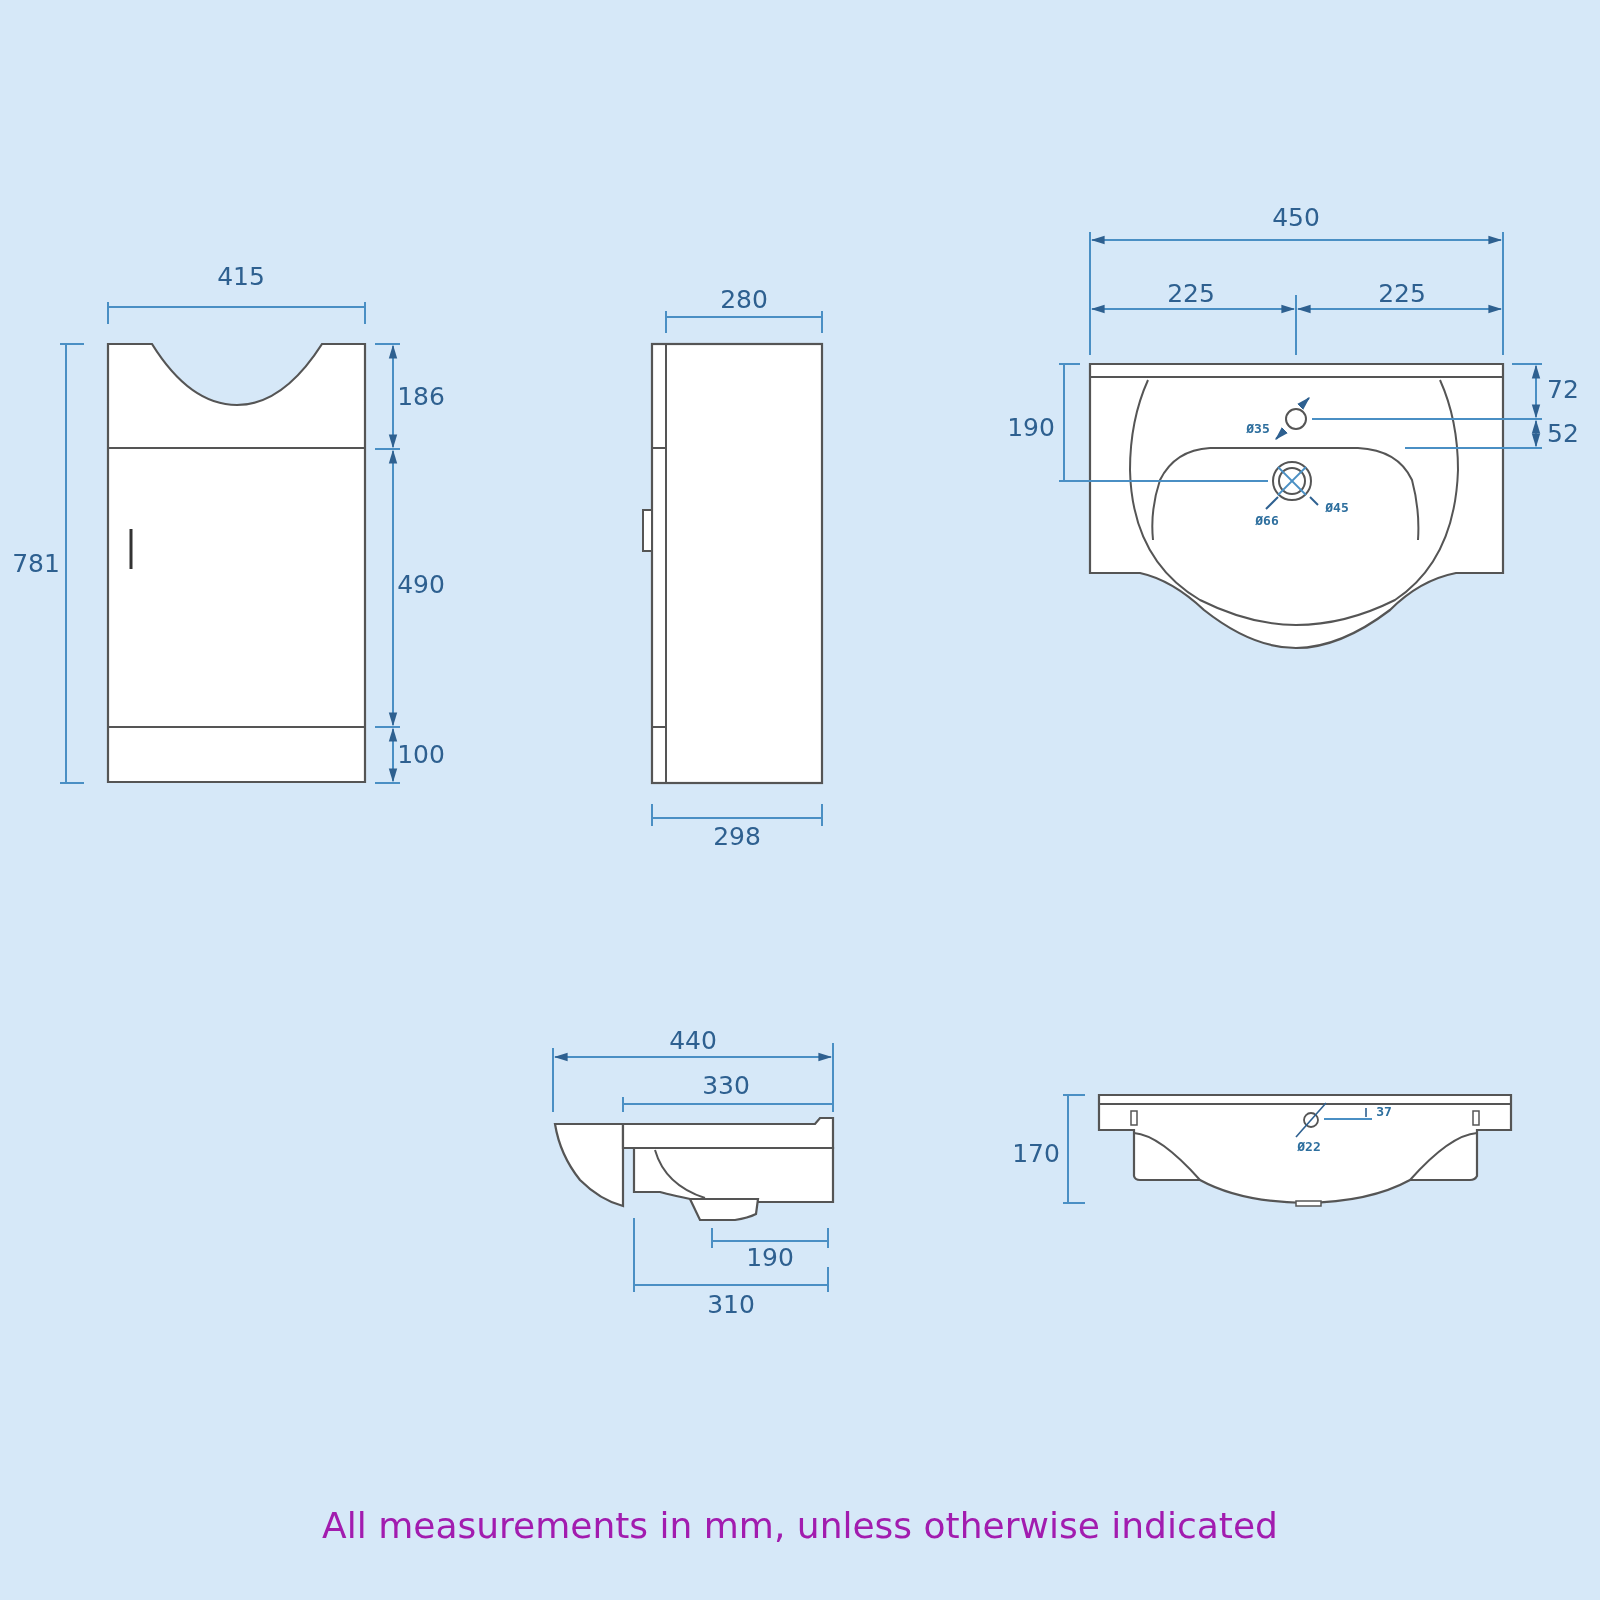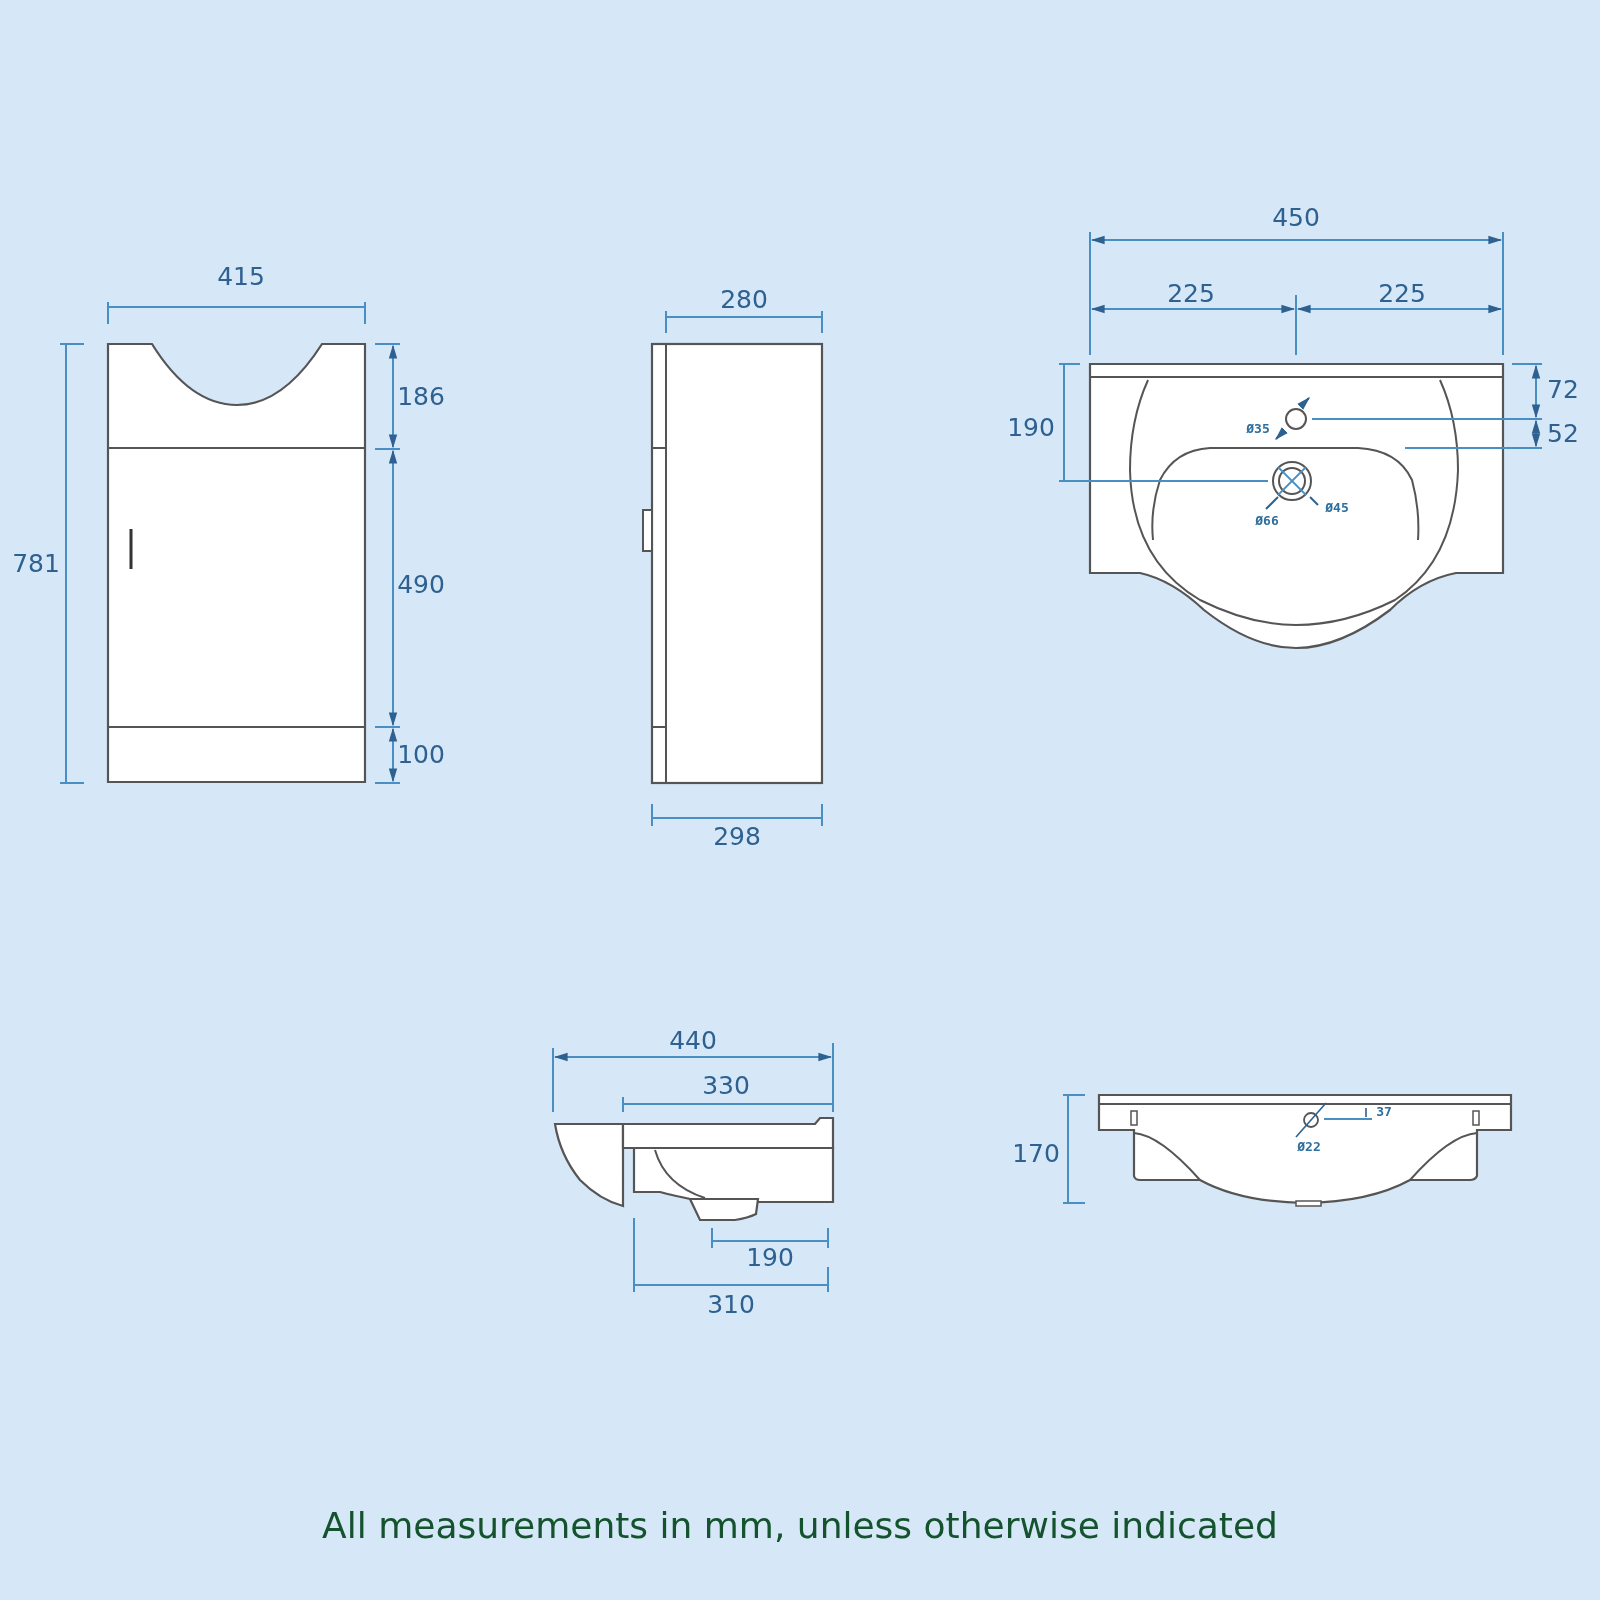--- a/index.html
+++ b/index.html
@@ -4,21 +4,21 @@
 <style>
   html,body{margin:0;padding:0;}
   body{width:1600px;height:1600px;background:#d6e8f8;overflow:hidden;font-family:"Liberation Sans",sans-serif;}
   #stage{position:relative;width:1600px;height:1600px;}
   svg{position:absolute;left:0;top:0;}
   .dim-text{font-family:"DejaVu Sans",sans-serif;fill:#2e6090;font-size:25px;}
   .dim-small{font-family:"DejaVu Sans Mono",monospace;fill:#2e6f9e;font-size:13px;font-weight:bold;}
   .dim-line{stroke:#4a8fc4;stroke-width:2;fill:none;}
   .obj{fill:#ffffff;stroke:#555;stroke-width:2.2;}
   .obj-line{stroke:#555;stroke-width:2;fill:none;}
-  .footer{position:absolute;left:0;top:1505px;width:1600px;text-align:center;font-family:"DejaVu Sans",sans-serif;font-size:36px;color:#14532d;}
+  .footer{position:absolute;left:0;top:1505px;width:1600px;text-align:center;font-family:"DejaVu Sans",sans-serif;font-size:36px;color:#a21caf;}
 </style>
 </head>
 <body>
 
 <div id="stage">
 <svg width="1600" height="1600" viewBox="0 0 1600 1600">
   <defs>
     <marker id="arr" viewBox="0 0 10 10" refX="9" refY="5" markerWidth="7" markerHeight="7" orient="auto-start-reverse">
       <path d="M0,2 L10,5 L0,8 z" fill="#2e6090"></path>
     </marker>

